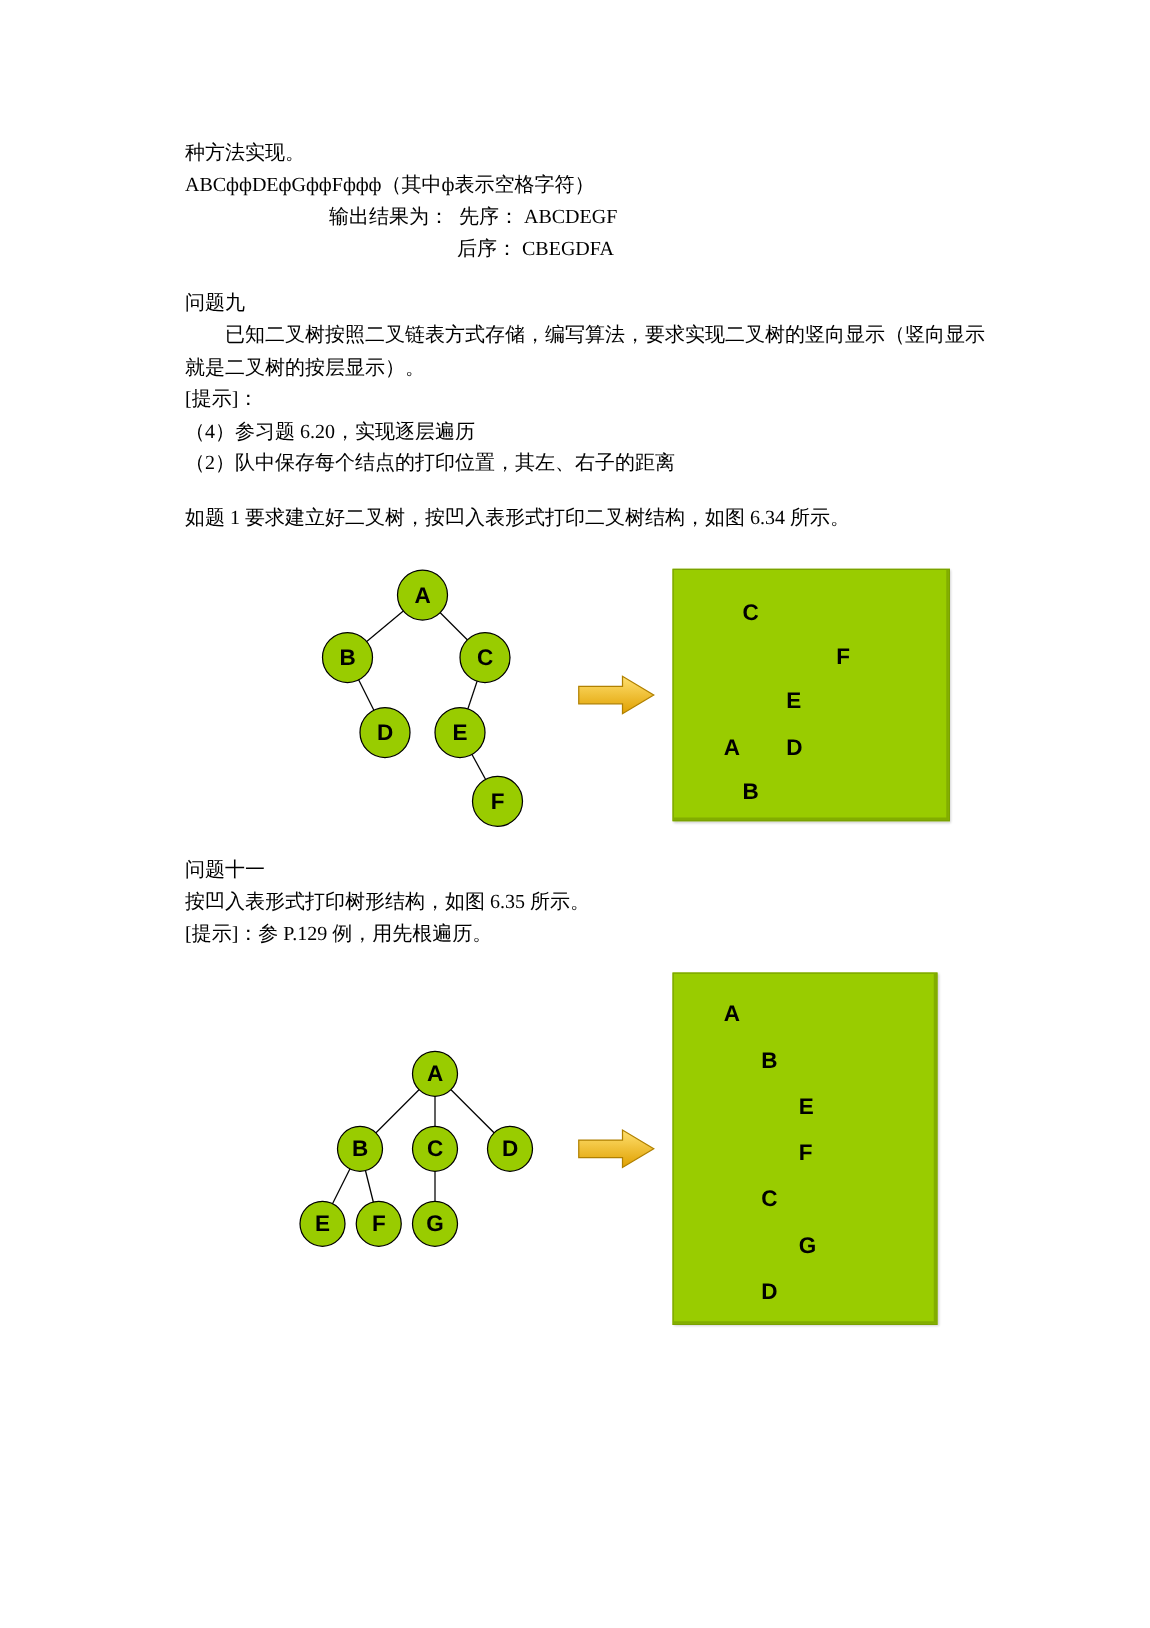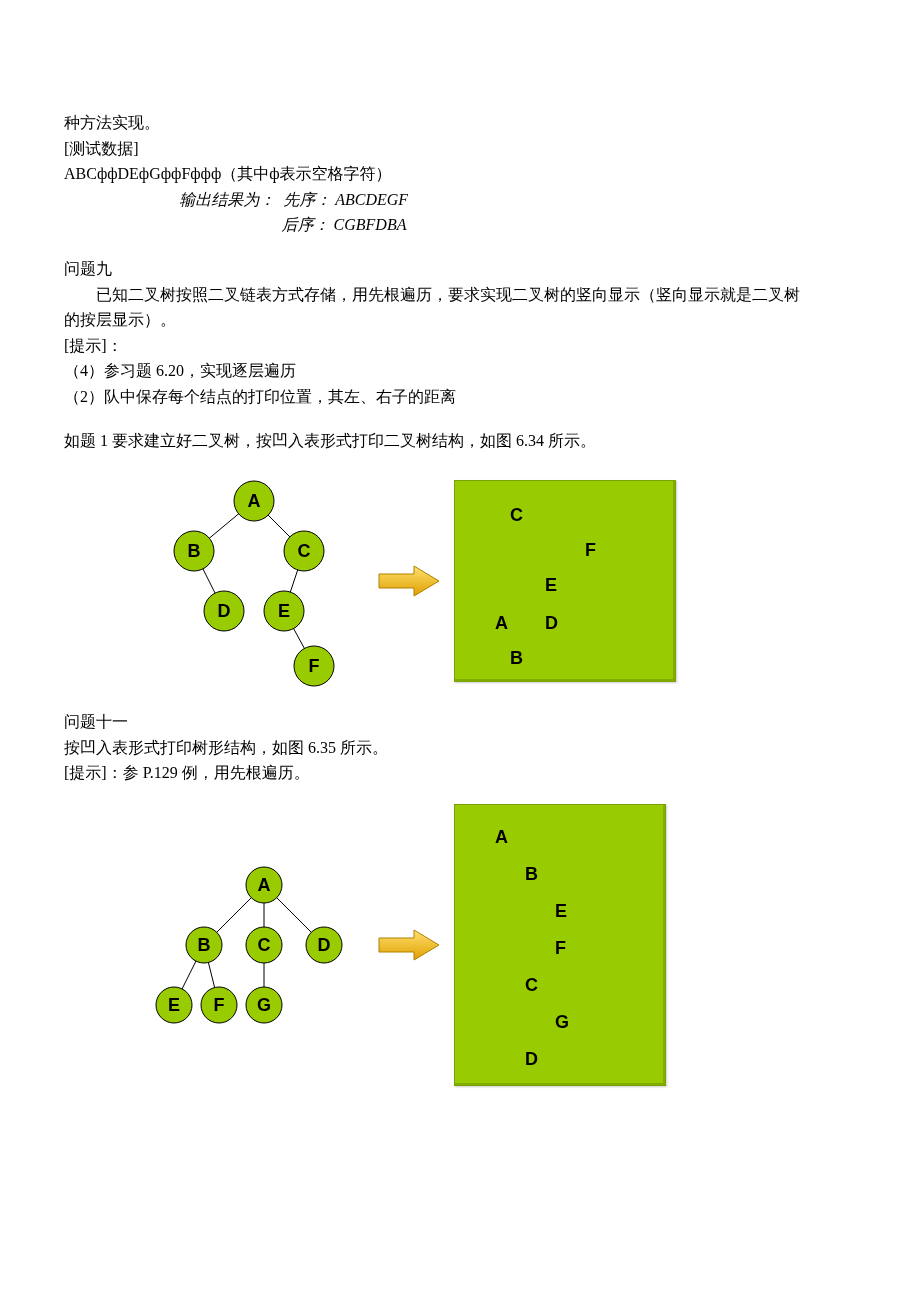--- a/index.html
+++ b/index.html
@@ -6,28 +6,28 @@
     margin: 0;
     padding: 0;
     background: #fff;
     font-family: "SimSun", "宋体", serif;
     font-size: 16px;
     line-height: 1.6;
     color: #000;
     width: 920px;
   }
   .page {
-    padding: 110px 120px 60px 64px;
+    padding: 110px 120px 60px 120px;
+    margin-left: 28px;
   }
   .indent {
     text-indent: 2em;
   }
   .output-line {
     padding-left: 7.2em;
-    font-style: italic;
   }
   .figure-row {
     display: flex;
     align-items: center;
     justify-content: flex-start;
     margin: 18px 0 18px 60px;
     gap: 10px;
   }
   .tree-svg {
     flex-shrink: 0;
@@ -66,36 +66,35 @@
     stroke: #000;
     stroke-width: 1;
   }
 </style>
 </head>
 <body>
 
 <div class="page">
 
   <div>种方法实现。</div>
-  <div>[测试数据]</div>
   <div>ABCффDEфGффFффф（其中ф表示空格字符）</div>
   <div class="output-line">
     <span>输出结果为：</span>&nbsp;
     <span>先序：</span>
     <span>ABCDEGF</span>
   </div>
   <div class="output-line" style="padding-left:13.6em;">
     <span>后序：</span>
-    <span>CGBFDBA</span>
+    <span>CBEGDFA</span>
   </div>
 
   <div style="height:18px;"></div>
 
   <div>问题九</div>
-  <div class="indent">已知二叉树按照二叉链表方式存储，用先根遍历，要求实现二叉树的竖向显示（竖向显示就是二叉树的按层显示）。</div>
+  <div class="indent">已知二叉树按照二叉链表方式存储，编写算法，要求实现二叉树的竖向显示（竖向显示就是二叉树的按层显示）。</div>
   <div>[提示]：</div>
   <div>（4）参习题 6.20，实现逐层遍历</div>
   <div>（2）队中保存每个结点的打印位置，其左、右子的距离</div>
 
   <div style="height:18px;"></div>
 
   <div>如题 1 要求建立好二叉树，按凹入表形式打印二叉树结构，如图 6.34 所示。</div>
 
   <div class="figure-row">
     <svg class="tree-svg" width="240" height="220">

